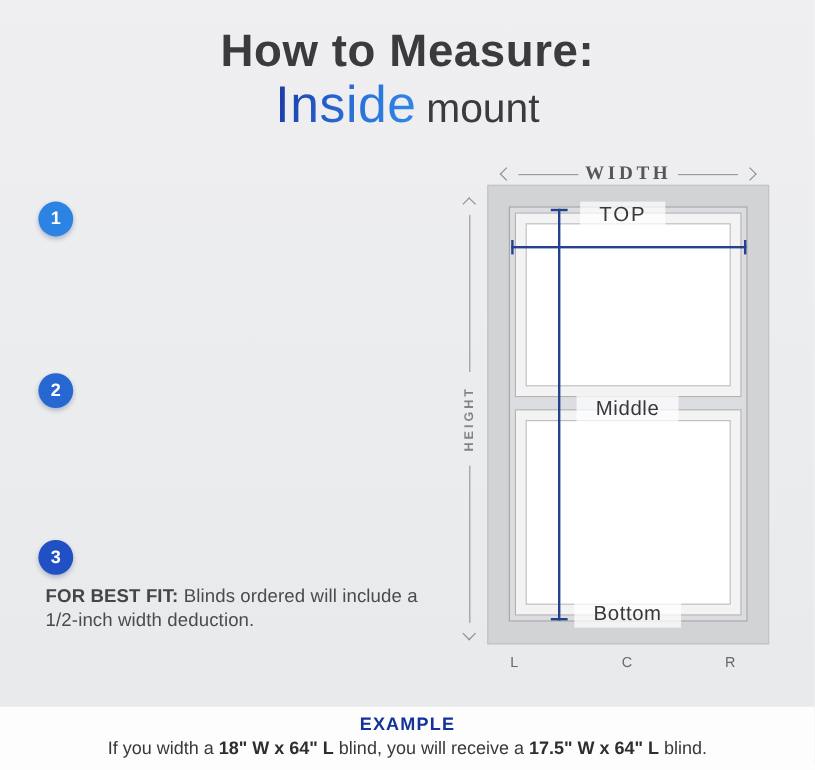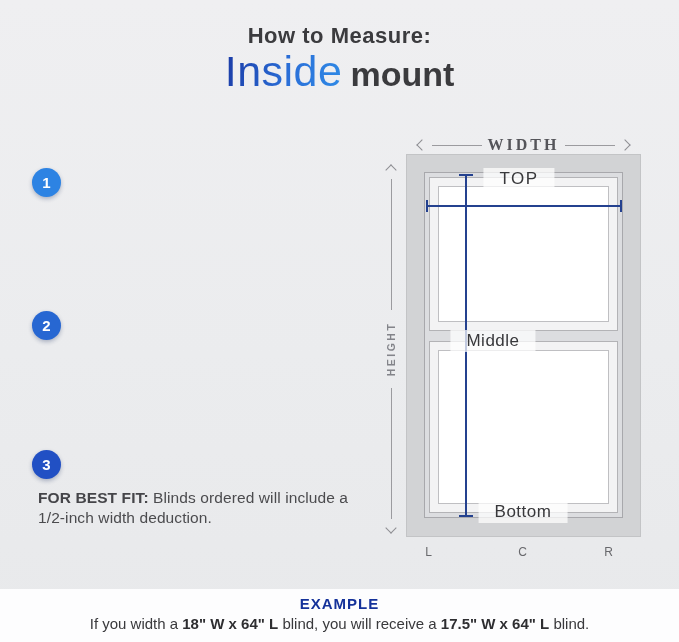--- a/index.html
+++ b/index.html
@@ -2,26 +2,26 @@
 <html><head>
 <meta charset="utf-8">
 <style>
   html,body{margin:0;padding:0;}
   body{font-family:"Liberation Sans", sans-serif;}
   .canvas{position:relative;width:679px;height:642px;overflow:hidden;
     background:linear-gradient(180deg,#efeff1 0%,#ebecee 55%,#e8e9eb 100%);}
 
   
   .title-block{position:absolute;top:24px;left:0;width:100%;text-align:center;line-height:1.05;}
-  .title-line1{font-size:22px;font-weight:700;color:#3b3b3e;letter-spacing:.5px;}
+  .title-line1{font-size:38px;font-weight:700;color:#3b3b3e;letter-spacing:.5px;}
   .title-line2{margin-top:2px;}
   .title-accent{font-size:43px;font-weight:400;letter-spacing:.5px;
     background:linear-gradient(100deg,#1c3faa 5%,#2a6fd8 55%,#2f8ae6 100%);
     -webkit-background-clip:text;background-clip:text;color:transparent;-webkit-text-fill-color:transparent;}
-  .title-rest{font-size:34px;font-weight:700;color:#3b3b3e;margin-left:8px;}
+  .title-rest{font-size:34px;font-weight:400;color:#3b3b3e;margin-left:8px;}
 
   
   .step{position:absolute;left:32px;width:342px;}
   .step-badge{width:29px;height:29px;border-radius:50%;display:flex;align-items:center;justify-content:center;
     color:#fff;font-size:15px;font-weight:700;box-shadow:0 2px 4px rgba(20,40,90,.3);}
   .step-text{margin-top:9px;margin-left:6px;font-size:15.5px;line-height:19.5px;color:#4b4b4e;letter-spacing:.1px;}
   .step-text .b{font-weight:700;color:#454549;}
   .step-text .u{text-decoration:underline;text-underline-offset:2px;}
   #step1{top:168px;} #step2{top:311px;} #step3{top:450px;}
 
@@ -31,21 +31,21 @@
   .opening{position:absolute;left:17px;right:17px;top:17px;bottom:18px;
     background:#dcdde0;border:1px solid #a8a8ac;box-sizing:border-box;}
   .sash{position:absolute;left:4px;right:4px;background:#f3f3f4;border:1px solid #b3b3b6;box-sizing:border-box;}
   .sash-top{top:4px;height:154px;}
   .sash-bottom{top:168px;bottom:4px;}
   .pane{position:absolute;left:8px;right:8px;top:8px;bottom:8px;background:#ffffff;border:1px solid #bfbfc2;box-sizing:border-box;}
 
   .winlabel{position:absolute;transform:translateX(-50%);background:rgba(255,255,255,.72);
     padding:1px 16px;font-size:17px;color:#38383b;white-space:nowrap;}
   #label-top{left:519px;top:168px;letter-spacing:1.5px;}
-  #label-middle{left:493px;top:330px;letter-spacing:.5px;}
+  #label-middle{left:523px;top:330px;letter-spacing:.5px;}
   #label-bottom{left:523px;top:501px;letter-spacing:.5px;}
 
   .hmeasure{position:absolute;left:426px;top:205px;width:196px;height:2px;}
   .hmeasure::before,.hmeasure::after{content:"";position:absolute;top:-5px;width:2px;height:12px;background:inherit;}
   .hmeasure::before{left:0;} .hmeasure::after{right:0;}
   .vmeasure{position:absolute;left:465px;top:174px;width:2px;height:343px;}
   .vmeasure::before,.vmeasure::after{content:"";position:absolute;left:-6px;width:14px;height:2px;background:inherit;}
   .vmeasure::before{top:0;} .vmeasure::after{bottom:0;}
 
   

